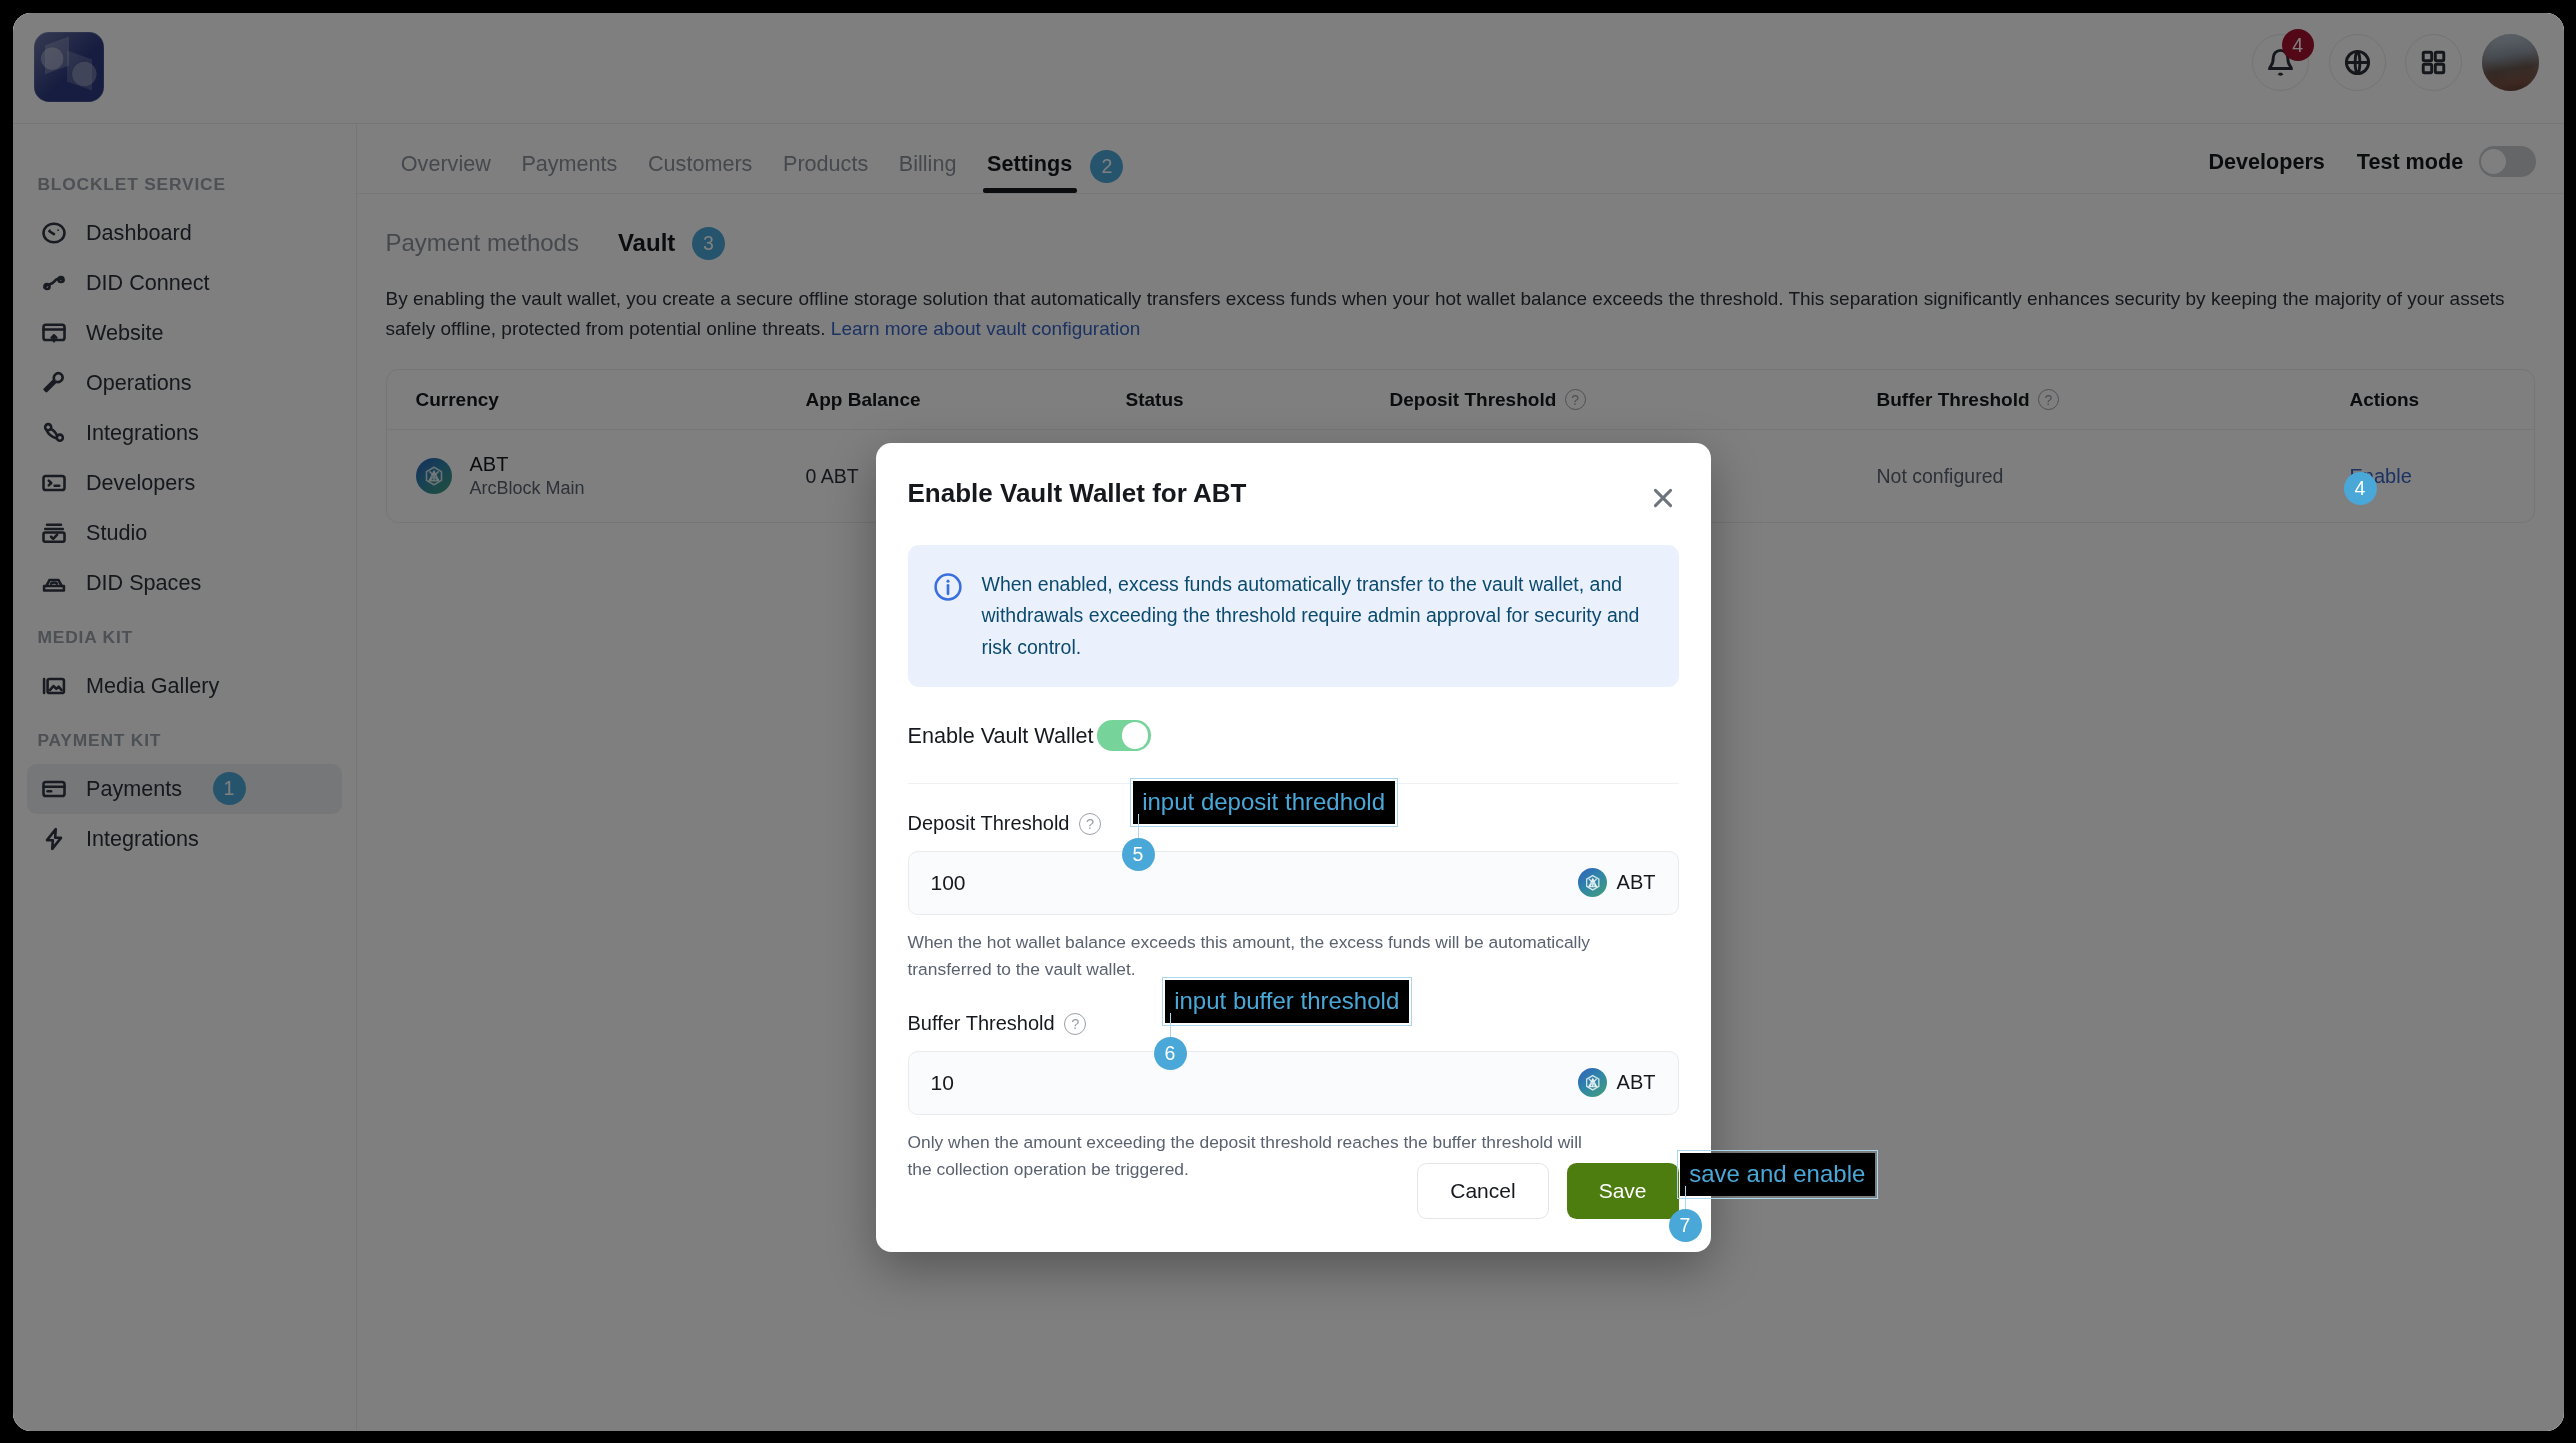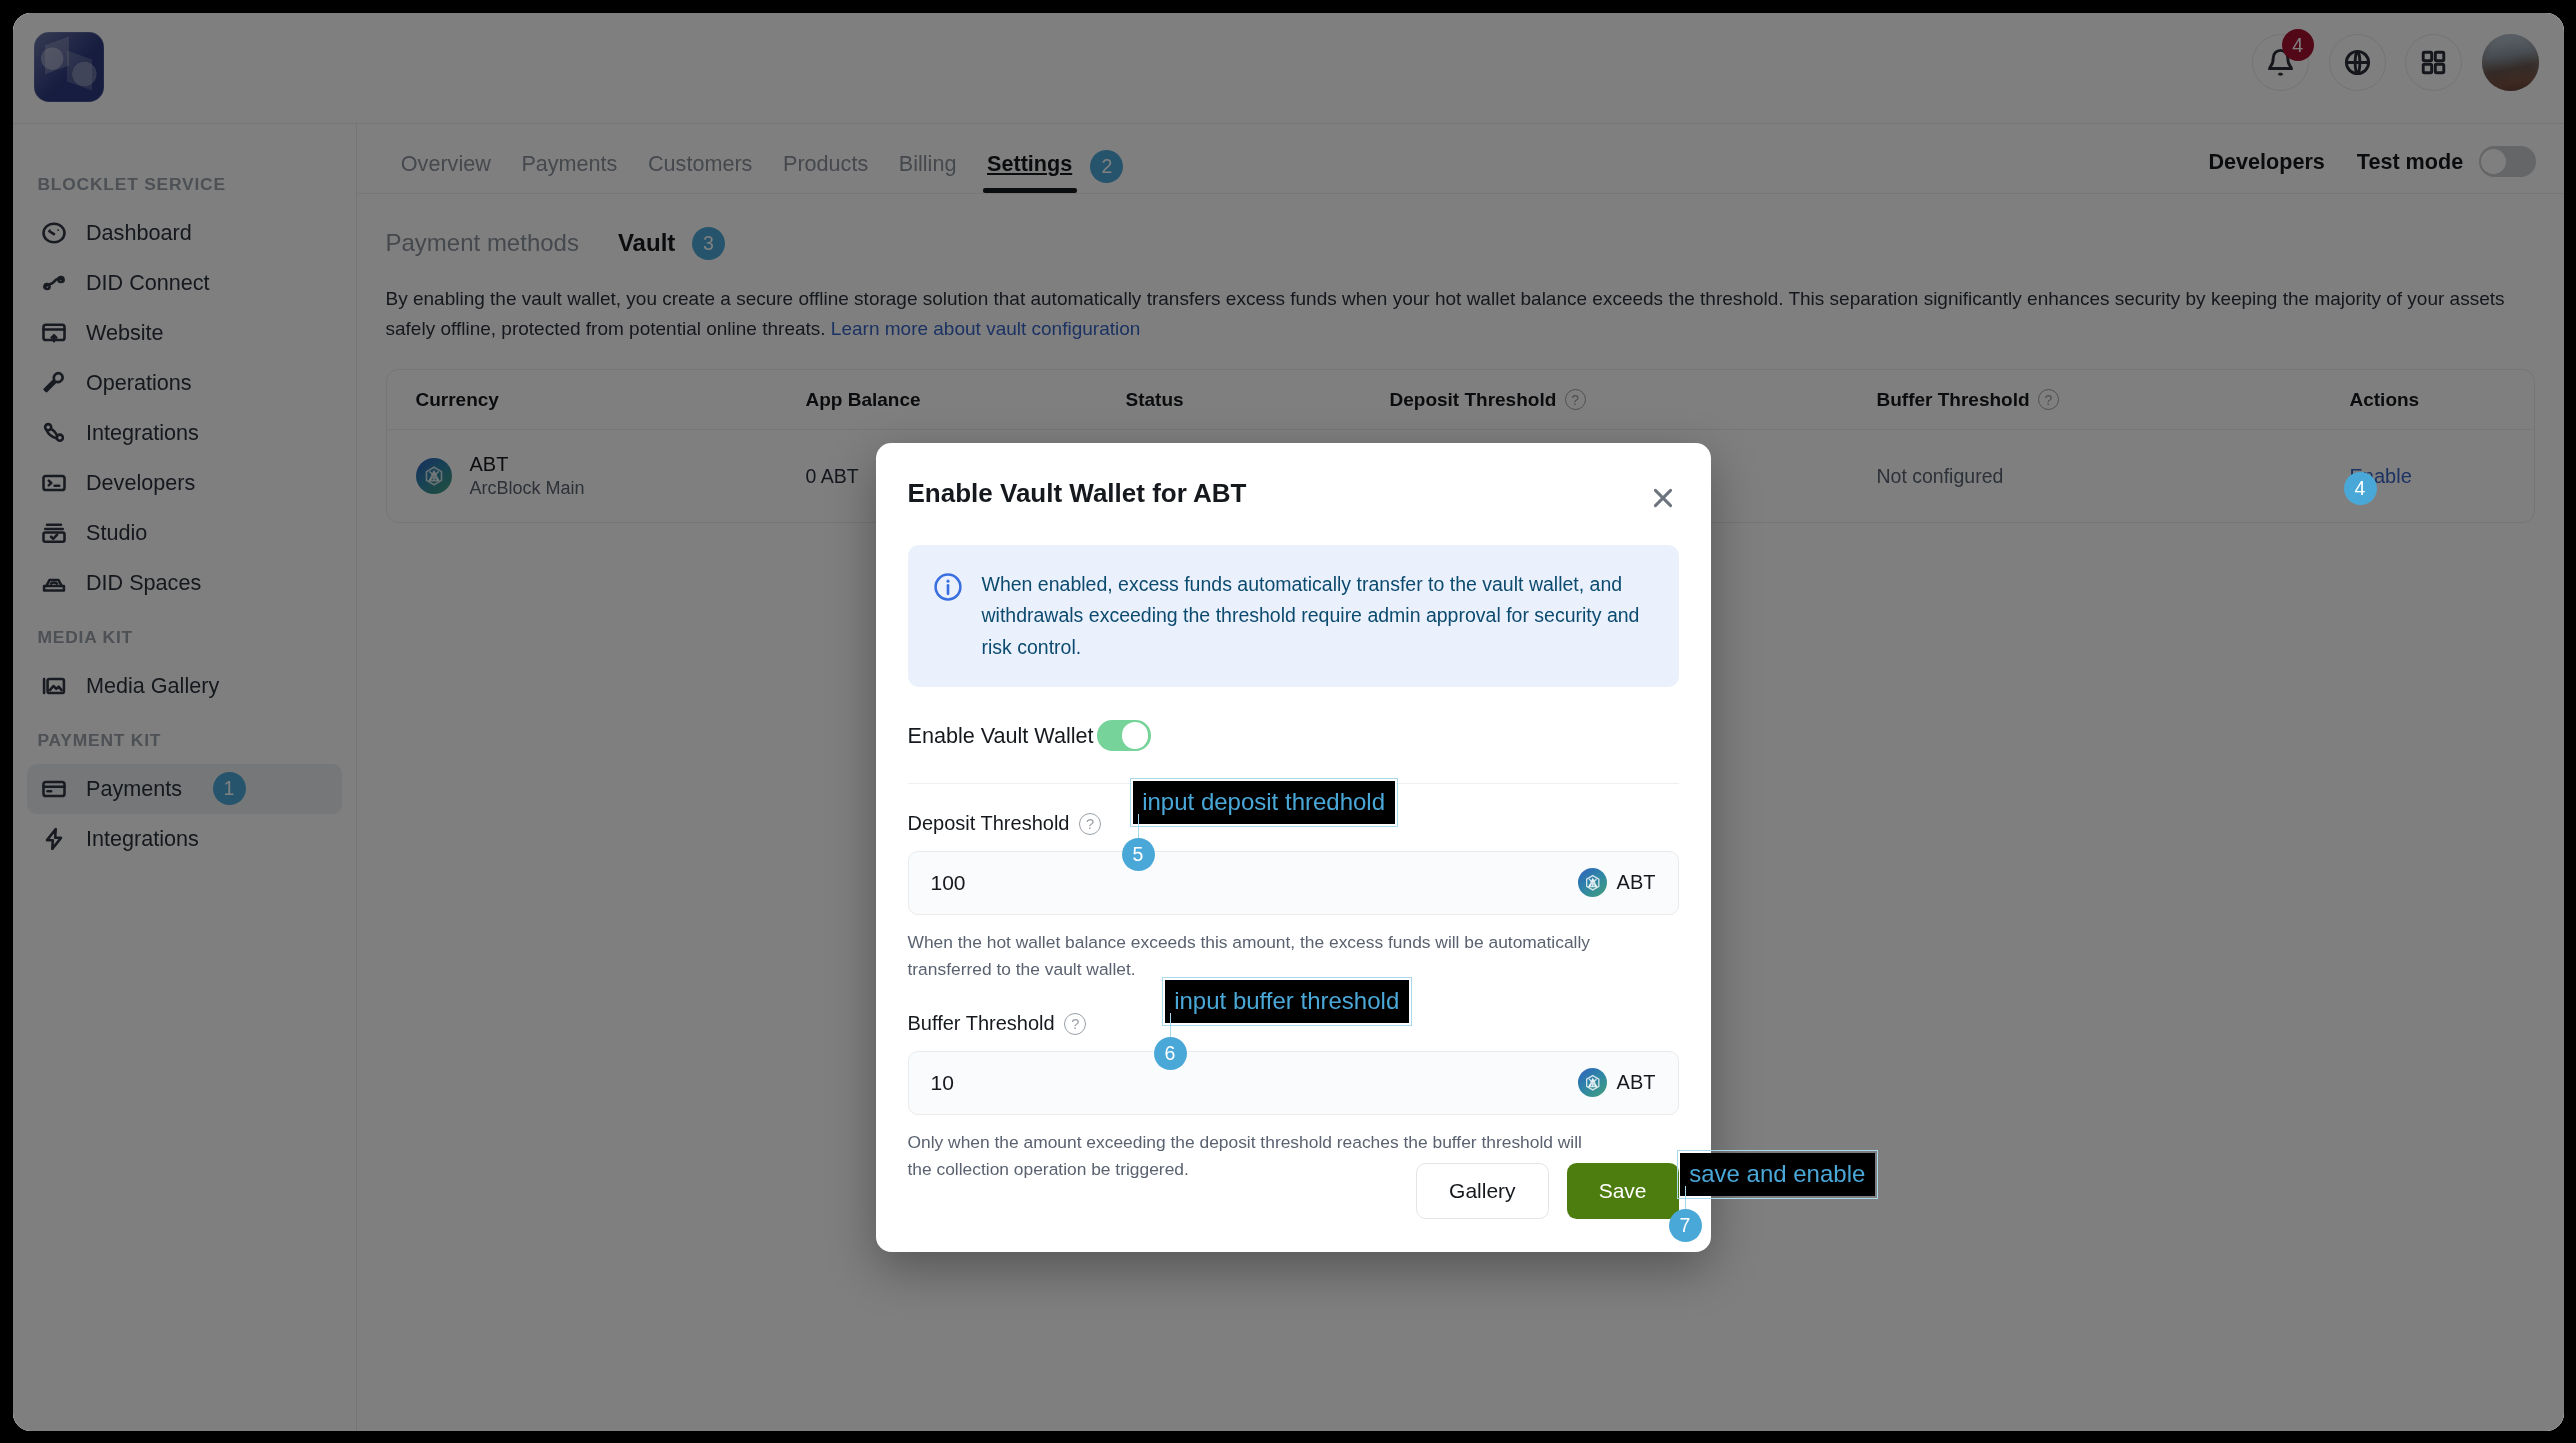--- a/index.html
+++ b/index.html
@@ -119,21 +119,21 @@
   }
   .tabsbar {
     position: relative; height: 70px;
     border-bottom: 1.4px solid #eceef0;
     display: flex; align-items: flex-end; padding-left: 29px;
   }
   .tab {
     font-size: 21.6px; color: #8b9199; padding: 0 15.3px 15.3px;
     position: relative; cursor: pointer; white-space: nowrap;
   }
-  .tab.active { color: #15181d; font-weight: 700; text-decoration: underline; }
+  .tab.active { color: #15181d; font-weight: 700; }
   .tab.active::after {
     content:""; position:absolute; left: 11px; right: 11px; bottom: 0;
     height: 4.2px; background: #15181d; border-radius: 2.1px;
   }
   .tabs-right {
     position: absolute; right: 28px; bottom: 15.3px;
     display: flex; align-items: center; gap: 32px;
   }
   .devlink { font-size: 21.6px; color: #15181d; font-weight: 600; cursor: pointer; }
   .testwrap { display: flex; align-items: center; gap: 15.3px; }
@@ -591,21 +591,21 @@
                 <path d="M12 7.4v9.2M7.4 16.6l9.2-9.2M16.6 16.6L7.4 7.4"></path>
               </svg>
           </span>
           <span class="tkn">ABT</span>
         </span>
       </div>
       <div class="field-hint">Only when the amount exceeding the deposit threshold reaches the buffer threshold will the collection operation be triggered.</div>
     </div>
 
     <div class="modal-footer">
-      <div class="btn cancel">Gallery</div>
+      <div class="btn cancel">Cancel</div>
       <div class="btn save">Save</div>
     </div>
   </div>
 
   <div class="anno" style="left:1120px; top:768px;">
     <div class="anno-box">input deposit thredhold</div>
     <div class="anno-stem" style="left:5.6px; top:33px; height:29px;"></div>
     <div class="anno-dot" style="left:-11px; top:57px;">5</div>
   </div>
 

